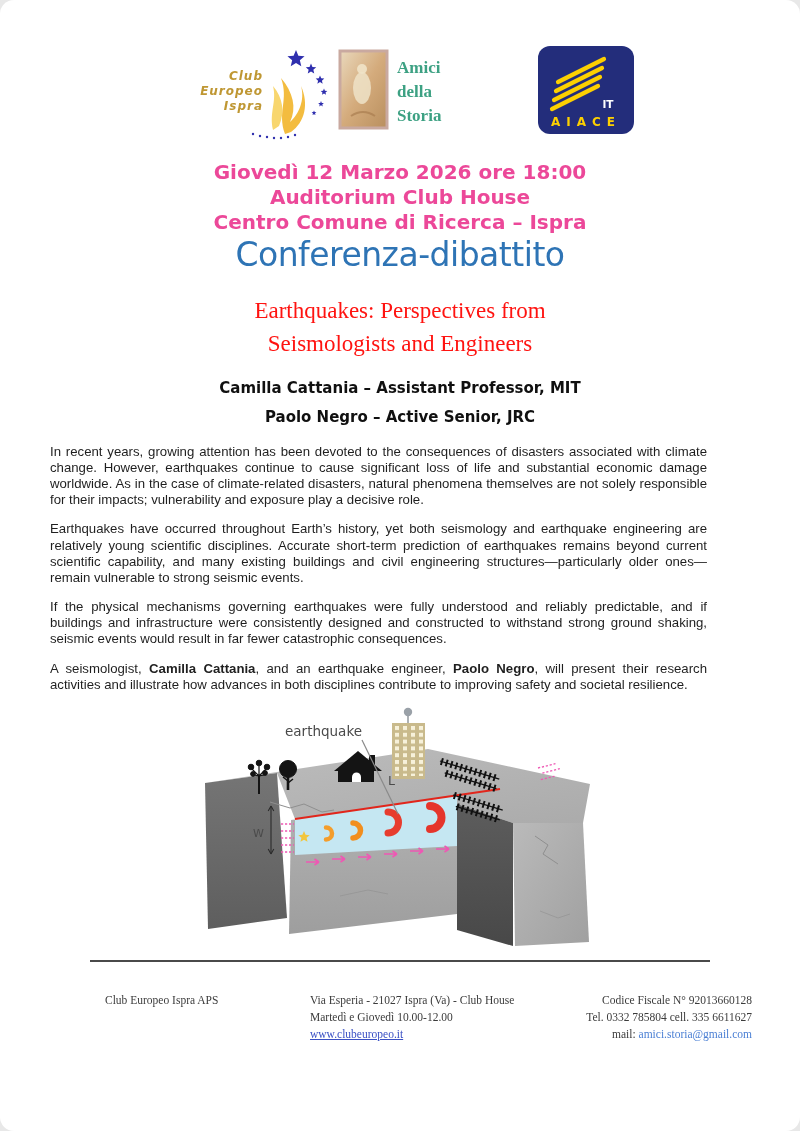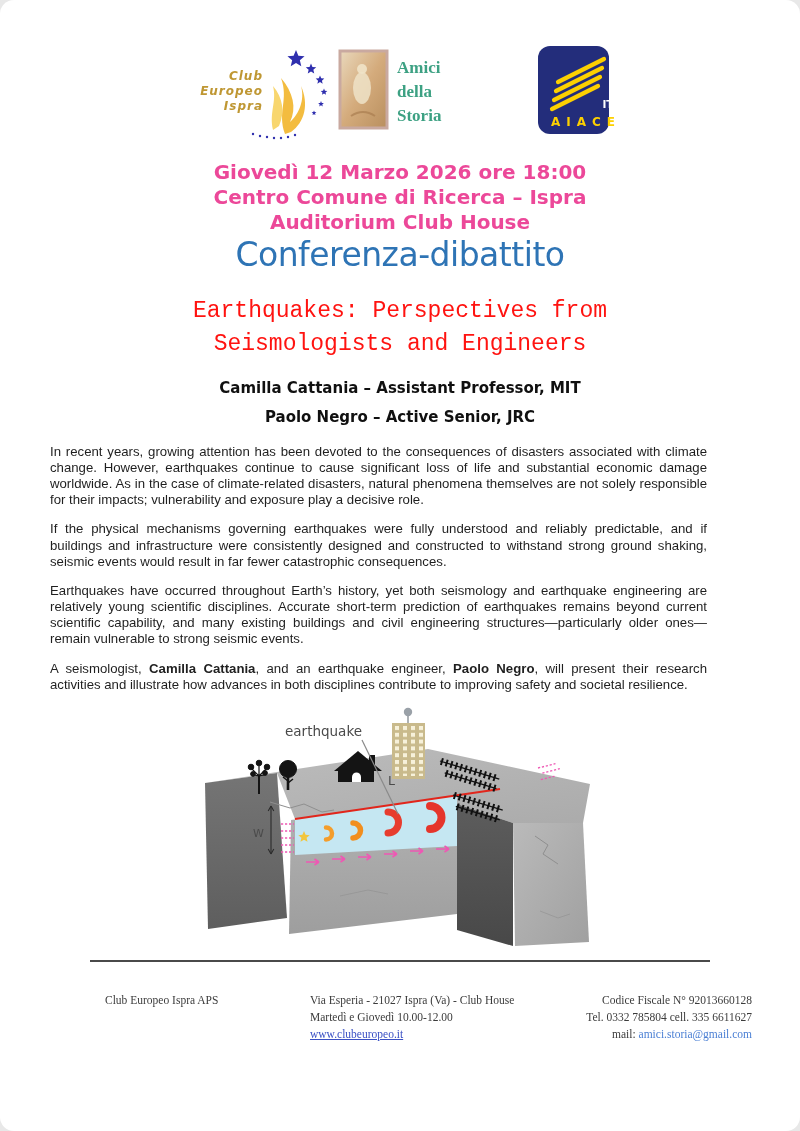--- a/index.html
+++ b/index.html
@@ -8,32 +8,32 @@
     font-family:"Liberation Sans",sans-serif;color:#1c1c1c;
     position:relative;overflow:hidden;border-radius:14px;
   }
   
   .logos{display:flex;align-items:flex-start;padding-left:193px;margin-top:46px;height:102px;}
   .club-svg{width:150px;height:96px;}
   .club-txt{font-family:"DejaVu Sans",sans-serif;font-style:italic;font-weight:bold;
     font-size:12px;fill:#bf9733;letter-spacing:1px;}
   .amici-svg{width:125px;height:96px;margin-left:-6px;}
   .amici-txt{font-family:"Liberation Serif",serif;font-weight:bold;font-size:17px;fill:#3da183;}
-  .aiace{width:71px;height:88px;margin-left:76px;margin-top:0px;background:#232d7b;
+  .aiace{width:96px;height:88px;margin-left:76px;margin-top:0px;background:#232d7b;
     border-radius:12px;position:relative;}
   .aiace svg{position:absolute;left:0;top:0;}
   .aiace-it{font-family:"DejaVu Sans",sans-serif;font-weight:bold;font-size:10.5px;fill:#ffffff;}
   .aiace-name{font-family:"DejaVu Sans",sans-serif;font-weight:bold;font-size:12px;fill:#fdd000;letter-spacing:6px;}
   
   .center{text-align:center;}
   .date-block{margin-top:12px;font-family:"DejaVu Sans",sans-serif;font-weight:bold;
     font-size:20px;line-height:1.24;color:#ec4899;}
   .event-type{margin-top:1px;font-family:"DejaVu Sans",sans-serif;font-size:33px;
     color:#2e74b5;font-weight:400;letter-spacing:-0.5px;}
-  .main-title{margin-top:21px;font-family:Liberation Mono, monospace;font-size:23px;
+  .main-title{margin-top:21px;font-family:Liberation Serif, serif;font-size:23px;
     line-height:1.42;color:#ff1310;font-weight:400;}
   .speaker{margin-top:18px;font-family:"DejaVu Sans",sans-serif;font-weight:bold;
     font-size:15px;color:#101010;}
   .speaker + .speaker{margin-top:11px;}
   
   .paragraphs{margin:18px 93px 0 50px;text-align:justify;font-size:13.2px;
     line-height:1.225;color:#1f1f1f;}
   .paragraphs p{margin:0 0 13px 0;}
   
   .quake-fig{display:block;margin:4px 0 0 140px;}
@@ -111,38 +111,38 @@
           <path d="M14,63 L60,40"></path>
         </g>
         <text class="aiace-it" x="70" y="62" text-anchor="middle">IT</text>
         <text class="aiace-name" x="48" y="80" text-anchor="middle">AIACE</text>
       </svg>
     </div>
   </div>
 
   <div class="date-block center">
     <div>Giovedì 12 Marzo 2026 ore 18:00</div>
+    <div>Auditorium Club House</div>
     <div>Centro Comune di Ricerca – Ispra</div>
-    <div>Auditorium Club House</div>
   </div>
 
   <div class="event-type center">Conferenza-dibattito</div>
 
   <div class="main-title center">
     <div>Earthquakes: Perspectives from</div>
     <div>Seismologists and Engineers</div>
   </div>
 
   <div class="speaker center">Camilla Cattania – Assistant Professor, MIT</div>
   <div class="speaker center">Paolo Negro – Active Senior, JRC</div>
 
   <div class="paragraphs">
     <p>In recent years, growing attention has been devoted to the consequences of disasters associated with climate change. However, earthquakes continue to cause significant loss of life and substantial economic damage worldwide. As in the case of climate-related disasters, natural phenomena themselves are not solely responsible for their impacts; vulnerability and exposure play a decisive role.</p>
+    <p>Earthquakes have occurred throughout Earth’s history, yet both seismology and earthquake engineering are relatively young scientific disciplines. Accurate short-term prediction of earthquakes remains beyond current scientific capability, and many existing buildings and civil engineering structures—particularly older ones—remain vulnerable to strong seismic events.</p>
     <p>If the physical mechanisms governing earthquakes were fully understood and reliably predictable, and if buildings and infrastructure were consistently designed and constructed to withstand strong ground shaking, seismic events would result in far fewer catastrophic consequences.</p>
-    <p>Earthquakes have occurred throughout Earth’s history, yet both seismology and earthquake engineering are relatively young scientific disciplines. Accurate short-term prediction of earthquakes remains beyond current scientific capability, and many existing buildings and civil engineering structures—particularly older ones—remain vulnerable to strong seismic events.</p>
     <p><span>A seismologist, </span><b>Camilla Cattania</b><span>, and an earthquake engineer, </span><b>Paolo Negro</b><span>, will present their research activities and illustrate how advances in both disciplines contribute to improving safety and societal resilience.</span></p>
   </div>
 
   <svg class="quake-fig" width="520" height="246" viewBox="0 0 520 246">
     <defs>
       <linearGradient id="gTop" x1="0" y1="0" x2="1" y2="1">
         <stop offset="0" stop-color="#bdbdbd"></stop>
           <stop offset="1" stop-color="#ababab"></stop>
       </linearGradient>
       <linearGradient id="gDark" x1="0" y1="0" x2="0" y2="1">

